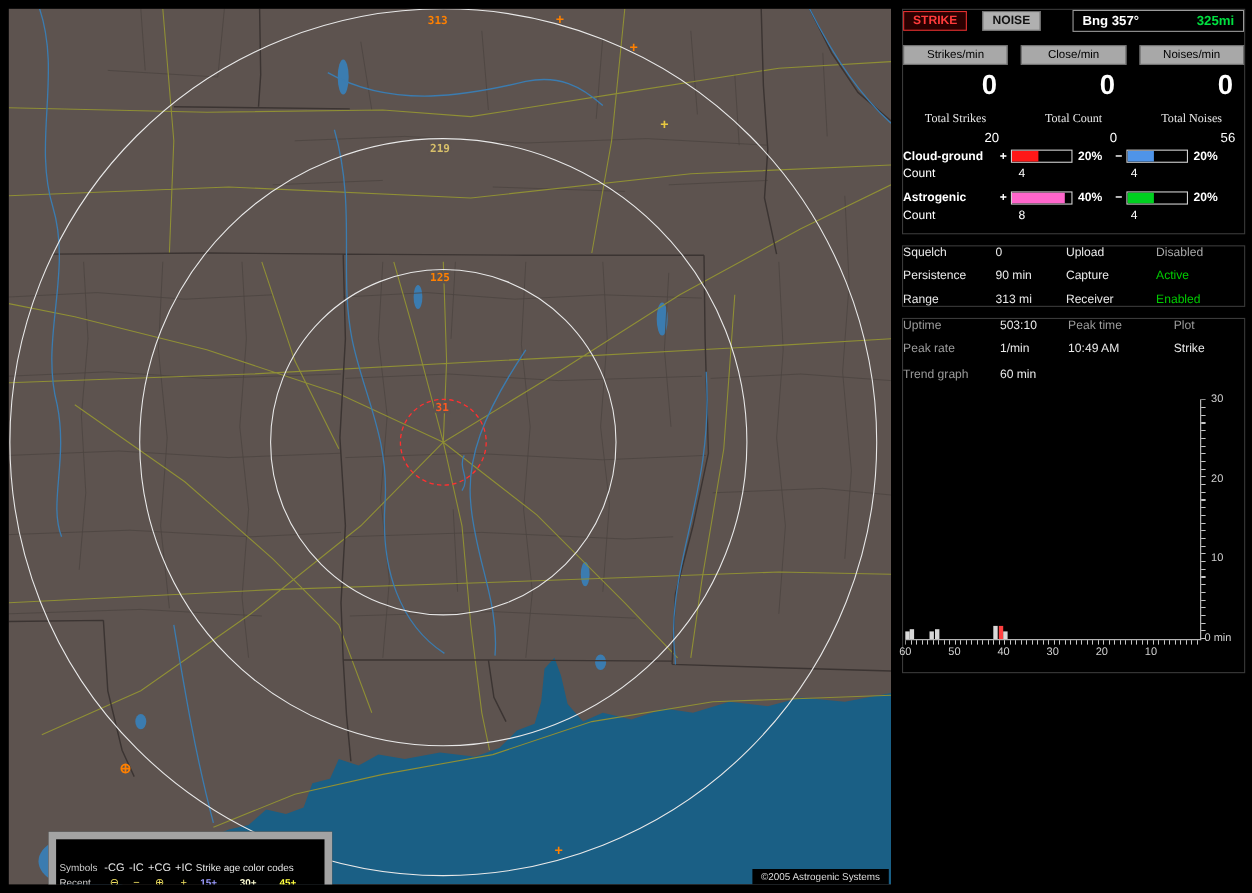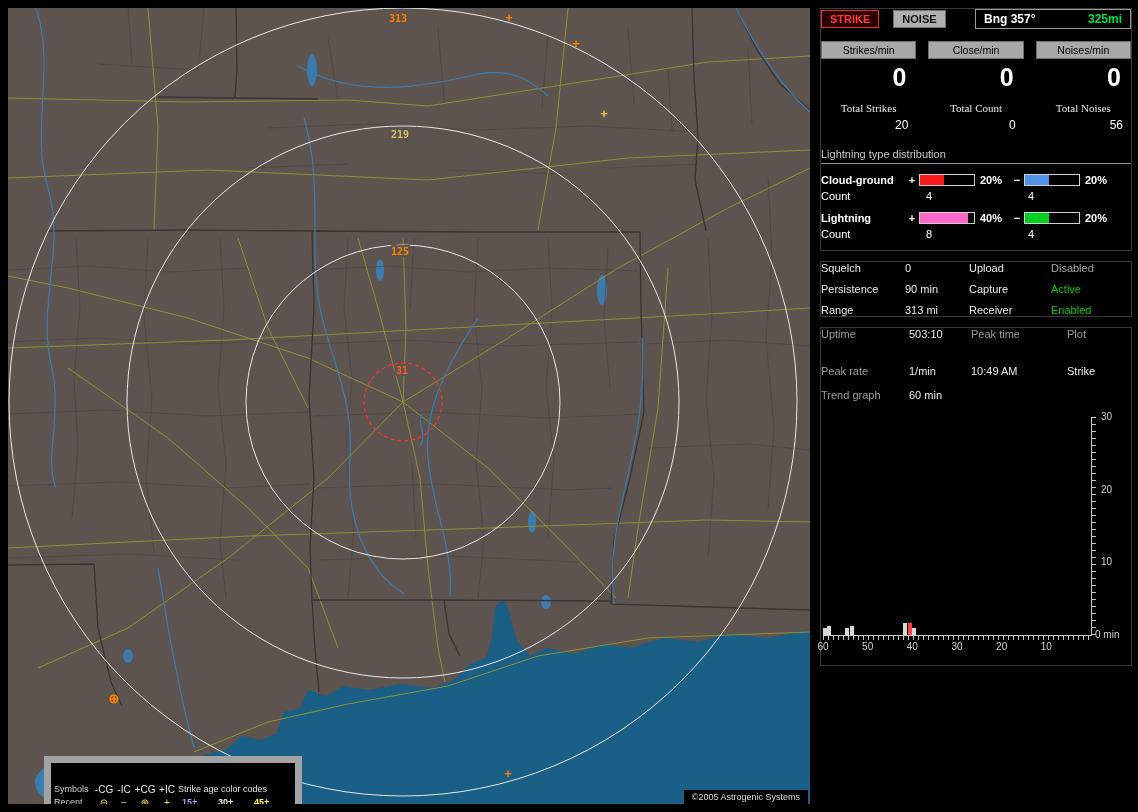--- a/index.html
+++ b/index.html
@@ -63,21 +63,21 @@
   .pct{width:32px;font-weight:bold;padding-left:3px;}
   .count-row{display:grid;grid-template-columns:96px 24px 78px 24px;color:#fff;
              margin:3px 0 10px 0;}
   .count-val{text-align:center;}
 
   .datetime{color:#00ff00;font-weight:bold;font-size:15px;padding-bottom:8px;
             border-bottom:1px solid #333;margin-bottom:8px;}
   .settings-grid{display:grid;grid-template-columns:84px 64px 82px 1fr;row-gap:9px;
                  color:#e0e0e0;}
 
-  .stats-grid{display:grid;grid-template-columns:88px 62px 96px 1fr;row-gap:25px;}
+  .stats-grid{display:grid;grid-template-columns:88px 62px 96px 1fr;row-gap:9px;}
   .lbl{color:#9c9c9c;}
   .val{color:#eaeaea;}
   .trend-row{display:grid;grid-template-columns:88px 1fr;margin-top:12px;}
 
   #trend-graph{position:relative;margin-top:12px;height:252px;font-size:10px;color:#d0d0d0;}
   #tg-plot{position:absolute;left:2px;top:4px;width:268px;height:218px;
            border-right:1px solid #c8c8c8;border-bottom:1px solid #c8c8c8;}
   #tg-yticks{position:absolute;left:271px;top:4px;width:4px;height:218px;
              background:repeating-linear-gradient(to bottom,#c8c8c8 0 1px,transparent 1px 7px);}
   #tg-xticks{position:absolute;left:2px;top:223px;width:268px;height:4px;
@@ -254,21 +254,20 @@
 
       <div class="totals-grid">
         <div class="total-label">Total Strikes</div>
         <div class="total-label">Total Count</div>
         <div class="total-label">Total Noises</div>
         <div class="total-value">20</div>
         <div class="total-value">0</div>
         <div class="total-value">56</div>
       </div>
 
-      <div class="dist-title">Lightning type distribution</div>
 
       <div class="dist-row">
         <span class="dist-label">Cloud-ground</span>
         <span class="sign">+</span>
         <span class="bar">
             <span class="bar-fill" style="background: rgb(255, 24, 24); width: 44%;"></span>
           </span>
         <span class="pct">20%</span>
         <span class="sign">−</span>
         <span class="bar">
@@ -277,21 +276,21 @@
         <span class="pct">20%</span>
       </div>
       <div class="count-row">
         <span>Count</span>
         <span class="count-val">4</span>
         <span></span>
         <span class="count-val">4</span>
       </div>
 
       <div class="dist-row">
-        <span class="dist-label">Lightning</span>
+        <span class="dist-label">Astrogenic</span>
         <span class="sign">+</span>
         <span class="bar">
             <span class="bar-fill" style="background: rgb(255, 102, 204); width: 88%;"></span>
           </span>
         <span class="pct">40%</span>
         <span class="sign">−</span>
         <span class="bar">
             <span class="bar-fill" style="background: rgb(0, 208, 32); width: 44%;"></span>
           </span>
         <span class="pct">20%</span>

